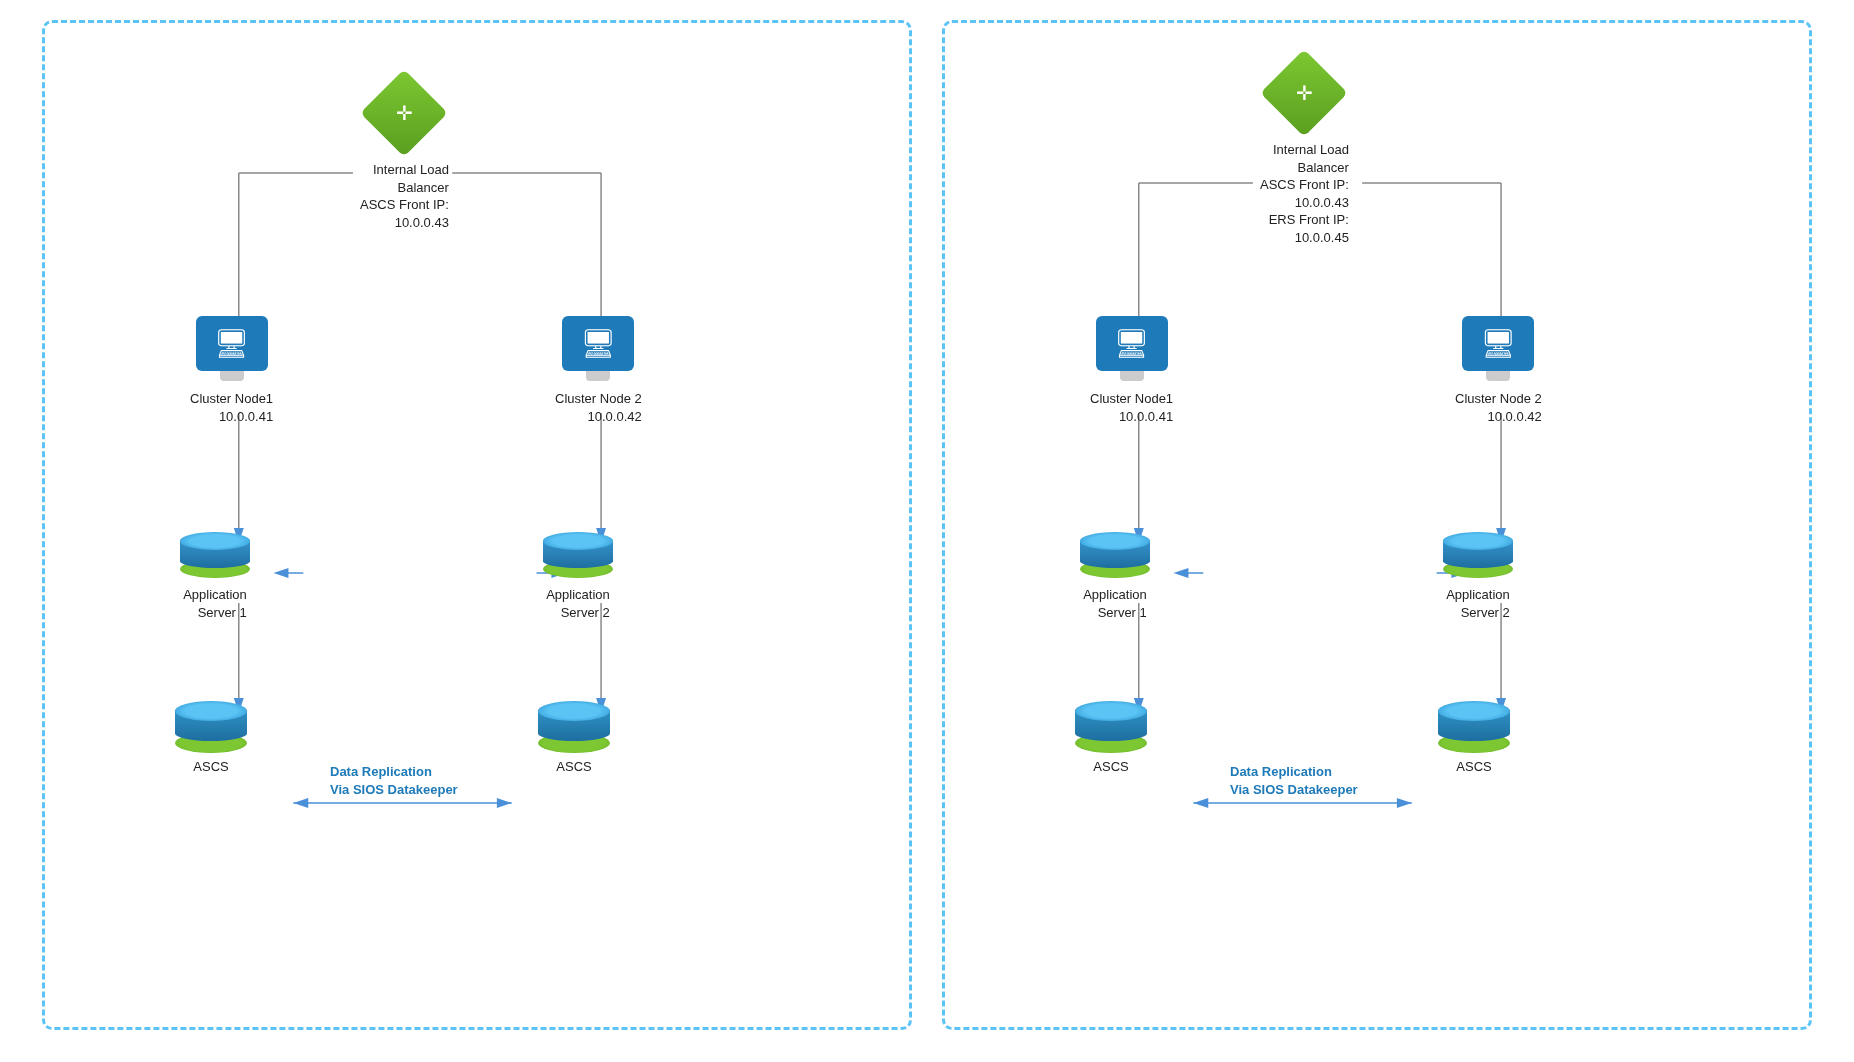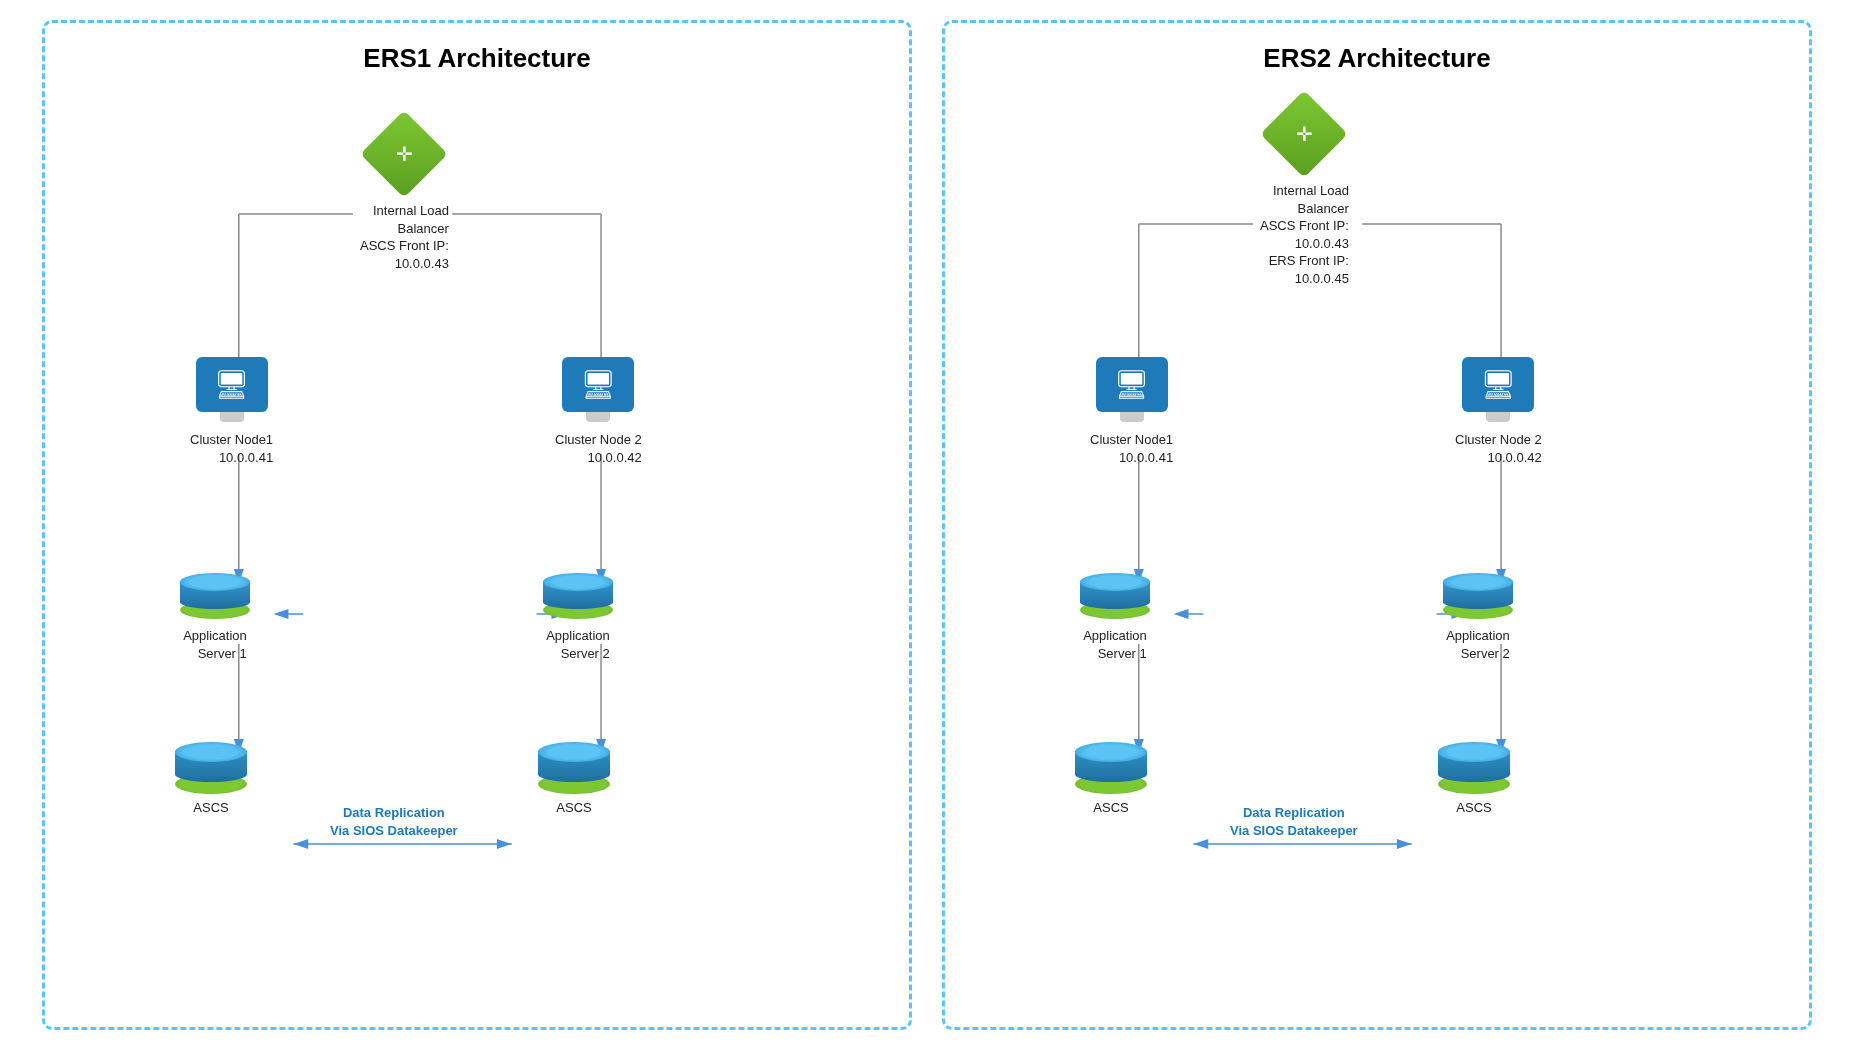--- a/index.html
+++ b/index.html
@@ -196,31 +196,29 @@
       color: #222;
       text-align: right;
       line-height: 1.35;
     }
     
     .replication-label {
       position: absolute;
       font-size: 13px;
       color: #1e7ab8;
       font-weight: 600;
-      text-align: center;
       line-height: 1.4;
     }
   </style>
 </head>
 <body>
 
 <div class="page-container">
 
   <div class="arch-box">
-    <div class="arch-title">ERS1 Architecture</div>
     <div class="diagram">
 
       <svg class="lines-svg" viewBox="0 0 810 940" preserveAspectRatio="none">
 
         <line x1="280" y1="130" x2="165" y2="130" stroke="#888" stroke-width="1.5"></line>
         <line x1="165" y1="130" x2="165" y2="280" stroke="#888" stroke-width="1.5"></line>
         <polygon points="165,290 160,275 170,275" fill="#4a90d9"></polygon>
 
         <line x1="380" y1="130" x2="530" y2="130" stroke="#888" stroke-width="1.5"></line>
         <line x1="530" y1="130" x2="530" y2="280" stroke="#888" stroke-width="1.5"></line>
@@ -312,21 +310,20 @@
         </div>
         <div class="db-label">ASCS</div>
       </div>
 
       <div class="replication-label" style="left:255px; top:720px;">Data Replication<br>Via SIOS Datakeeper</div>
 
     </div>
   </div>
 
   <div class="arch-box">
-    <div class="arch-title">ERS2 Architecture</div>
     <div class="diagram">
 
       <svg class="lines-svg" viewBox="0 0 810 940" preserveAspectRatio="none">
 
         <line x1="280" y1="140" x2="165" y2="140" stroke="#888" stroke-width="1.5"></line>
         <line x1="165" y1="140" x2="165" y2="280" stroke="#888" stroke-width="1.5"></line>
         <polygon points="165,290 160,275 170,275" fill="#4a90d9"></polygon>
 
         <line x1="390" y1="140" x2="530" y2="140" stroke="#888" stroke-width="1.5"></line>
         <line x1="530" y1="140" x2="530" y2="280" stroke="#888" stroke-width="1.5"></line>

